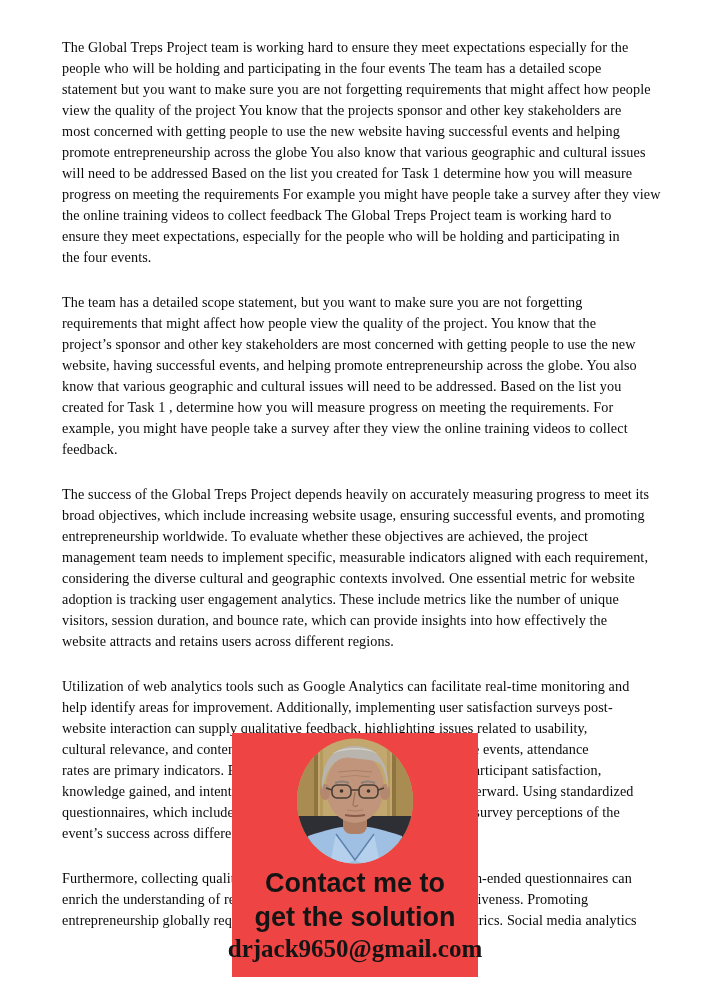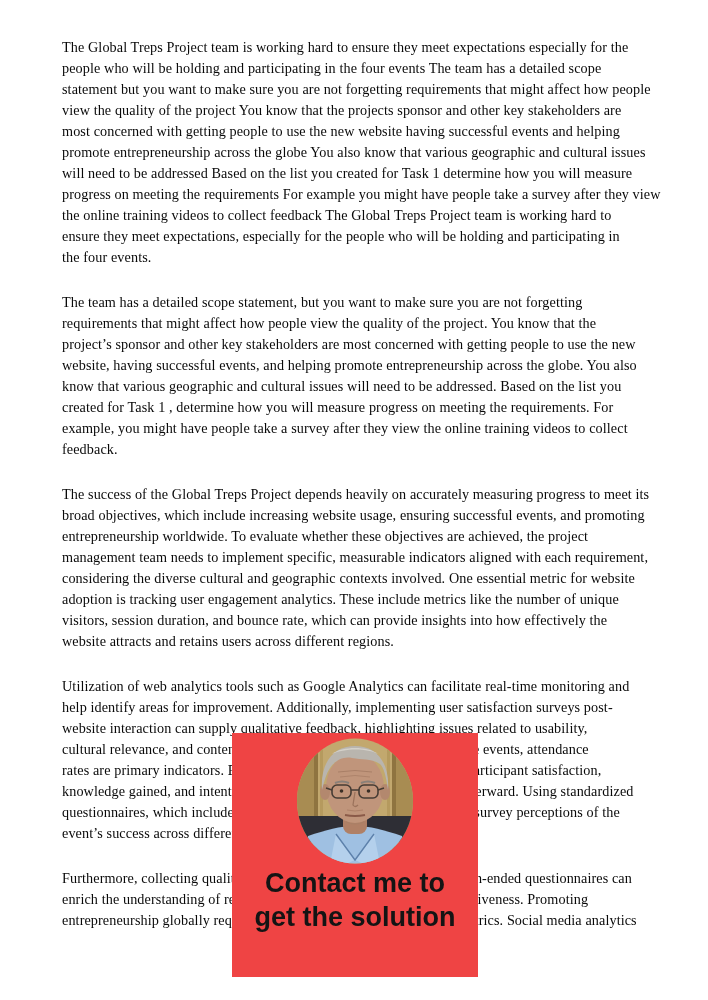--- a/index.html
+++ b/index.html
@@ -156,13 +156,14 @@
 
         <path d="M49,77 Q59,79 69,77" fill="none" stroke="#8a5a48" stroke-width="1.8"></path>
         <path d="M51,72 Q59,74 67,72" fill="none" stroke="#ab7f66" stroke-width="0.9"></path>
 
         <path d="M50,84 Q59,88 68,84" fill="none" stroke="#a87f67" stroke-width="0.9"></path>
       </g>
     </svg>
   </div>
   <div class="contact-heading">Contact me to</div>
   <div class="contact-heading">get the solution</div>
+  <div class="contact-email">drjack9650@gmail.com</div>
 </div>
 
 </body></html>

